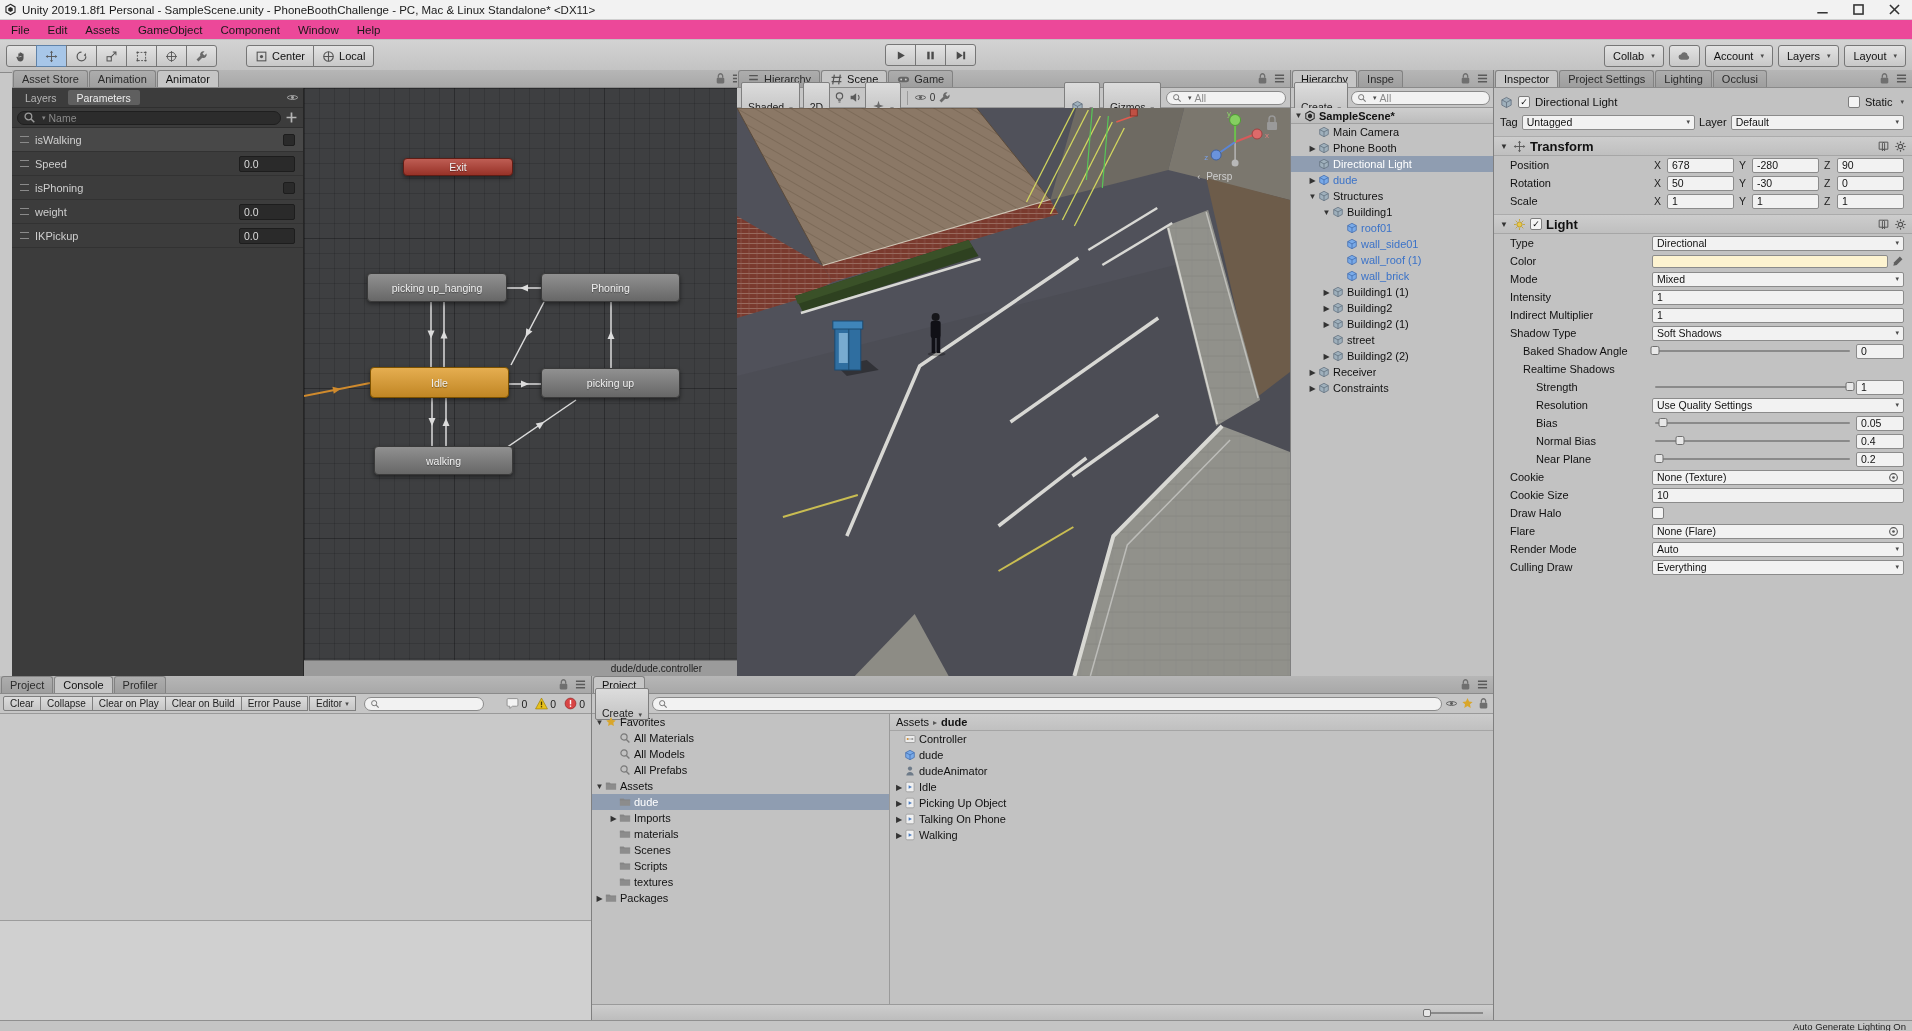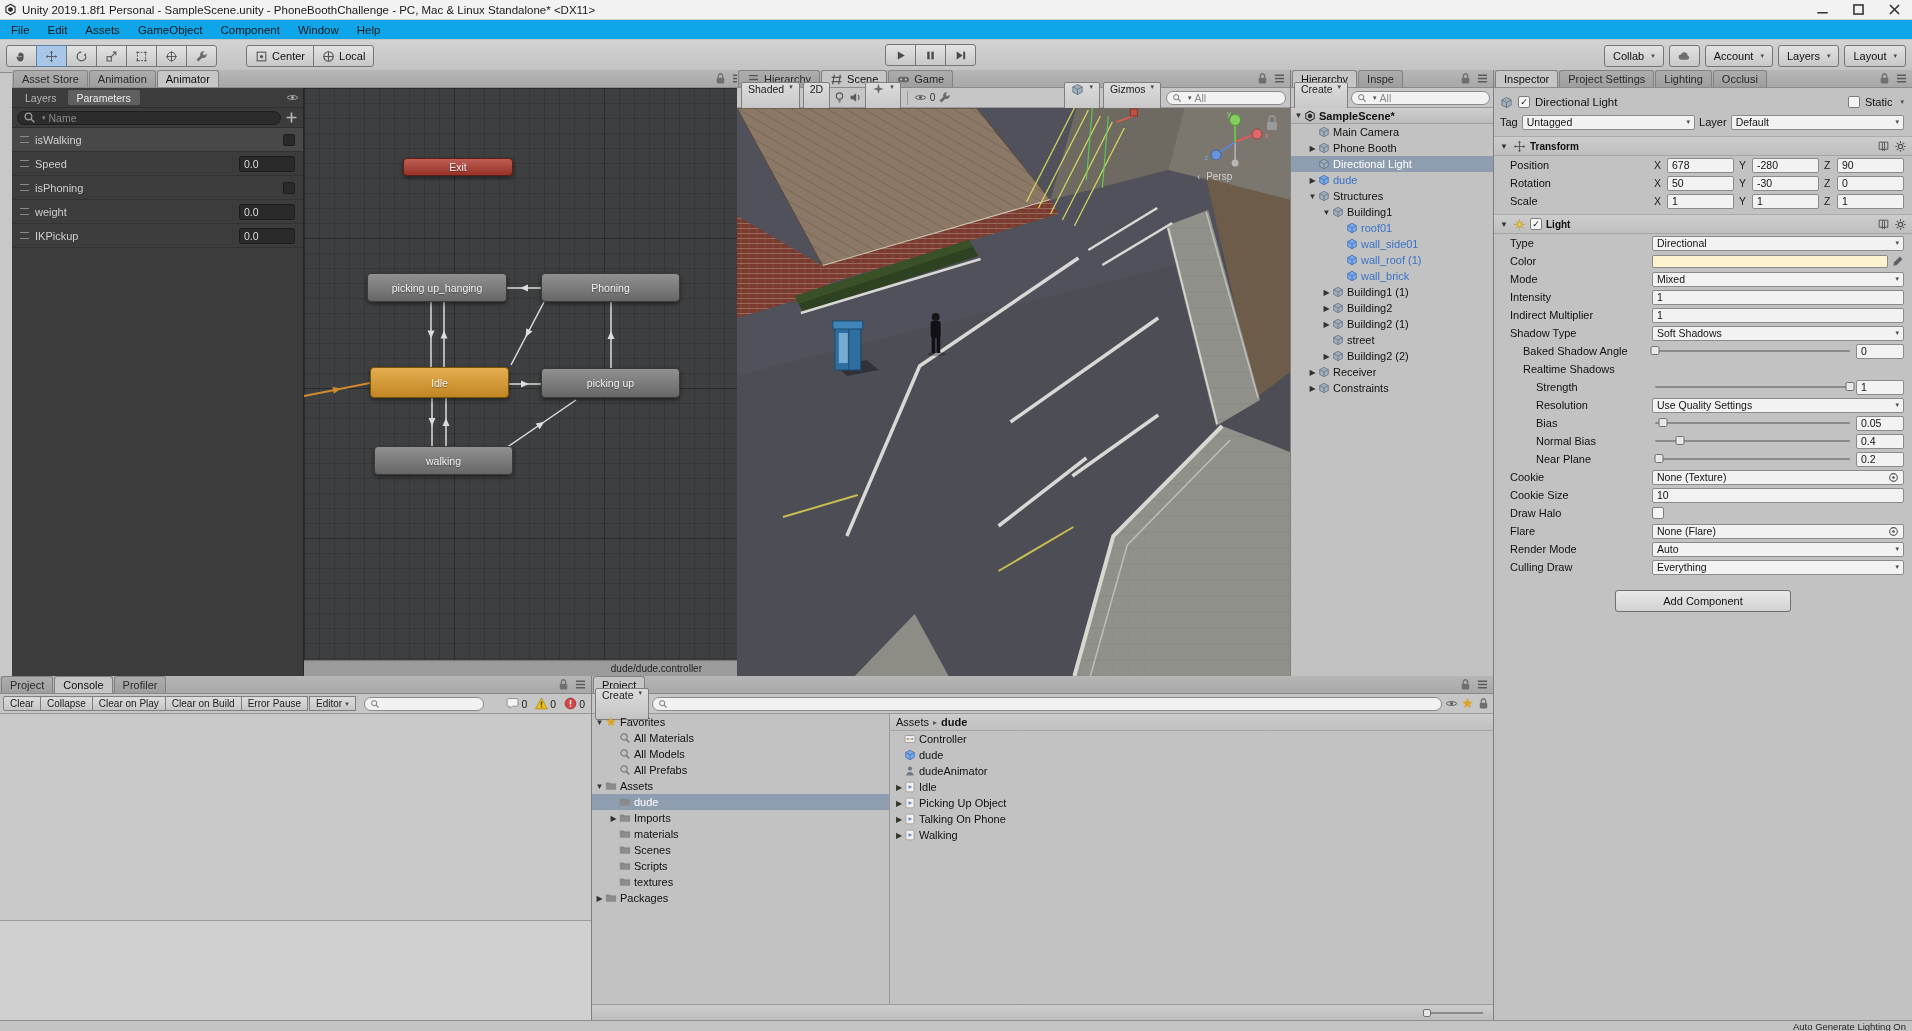--- a/index.html
+++ b/index.html
@@ -10,21 +10,21 @@
   .ic svg{width:100%;height:100%;display:block;}
   .spacer{flex:1;}
   .ddcaret{font-size:7px;color:#4a4a4a;margin-left:3px;}
   .sep{width:1px;height:14px;background:#9a9a9a;margin:0 3px;flex:0 0 auto;}
 
   
   .titlebar{position:absolute;left:0;top:0;width:1912px;height:20px;background:#f2f2f2;border-bottom:1px solid #cfcfcf;display:flex;align-items:center;padding-left:4px;}
   .titlebar .title{margin-left:5px;font-size:11.5px;color:#1a1a1a;white-space:nowrap;}
   .winbtns{margin-left:auto;display:flex;height:100%;}
   .wbtn{width:36px;height:100%;display:flex;align-items:center;justify-content:center;}
-  .menubar{position:absolute;left:0;top:20px;width:1912px;height:20px;background:#0ea5e9;border-bottom:1px solid #c2c2c2;display:flex;align-items:flex-end;padding-left:2px;}
+  .menubar{position:absolute;left:0;top:20px;width:1912px;height:20px;background:#ec4899;border-bottom:1px solid #c2c2c2;display:flex;align-items:flex-end;padding-left:2px;}
   .menuitem{padding:0 9px;height:100%;display:inline-flex;align-items:center;font-size:11.5px;color:#1a1a1a;}
   .toolbar{position:absolute;left:0;top:40px;width:1912px;height:30px;background:linear-gradient(#d3d3d3,#c2c2c2);border-bottom:1px solid #8a8a8a;display:flex;align-items:center;padding:16px 6px;}
   .toolgroup,.btngroup,.playgroup{display:flex;}
   .toolbtn{width:31px;height:22px;border:1px solid #767676;background:linear-gradient(#e3e3e3,#c8c8c8);display:flex;align-items:center;justify-content:center;margin-left:-1px;}
   .toolgroup .toolbtn:first-child{border-radius:3px 0 0 3px;margin-left:0;}
   .toolgroup .toolbtn:last-child{border-radius:0 3px 3px 0;}
   .toolbtn.pressed{background:#a7c6e8;border-color:#5f82a8;}
   .tbtn{height:22px;border:1px solid #767676;background:linear-gradient(#e3e3e3,#c8c8c8);display:flex;align-items:center;padding:0 8px;gap:4px;font-size:11px;margin-left:-1px;white-space:nowrap;}
   .btngroup{margin-left:30px;}
   .btngroup .tbtn:first-child{border-radius:3px 0 0 3px;}
@@ -36,21 +36,21 @@
   .rightgroup{margin-left:auto;display:flex;gap:5px;}
   .rightgroup .tbtn{border-radius:3px;margin-left:0;}
 
   
   .panel{position:absolute;background:#c2c2c2;border-right:1px solid #7f7f7f;overflow:hidden;}
   .tabbar{display:flex;align-items:flex-end;height:18px;background:linear-gradient(#b6b6b6,#a8a8a8);border-bottom:1px solid #8a8a8a;padding-left:1px;}
   .tab{height:17px;padding:0 8px;display:inline-flex;align-items:center;gap:4px;font-size:11px;color:#2a2a2a;background:linear-gradient(#adadad,#9e9e9e);border:1px solid #828282;border-bottom:none;border-radius:3px 3px 0 0;margin-right:1px;white-space:nowrap;}
   .tab.active{background:#c6c6c6;color:#111;}
   .tabicons{margin-left:auto;display:flex;align-items:center;gap:4px;padding:0 4px;height:100%;}
   .ptool{height:20px;background:#c6c6c6;border-bottom:1px solid #999;display:flex;align-items:center;padding:0 3px;gap:3px;}
-  .minibtn{height:32px;padding:0 6px;display:inline-flex;align-items:flex-start;gap:2px;background:linear-gradient(#dcdcdc,#c4c4c4);border:1px solid #7f7f7f;border-radius:2px;font-size:10.5px;color:#222;white-space:nowrap;}
+  .minibtn{height:32px;padding:0 6px;display:inline-flex;align-items:flex-end;gap:2px;background:linear-gradient(#dcdcdc,#c4c4c4);border:1px solid #7f7f7f;border-radius:2px;font-size:10.5px;color:#222;white-space:nowrap;}
   .searchbox{flex:1;height:14px;background:#f2f2f2;border:1px solid #8a8a8a;border-radius:8px;display:flex;align-items:center;padding:0 5px;gap:3px;font-size:10.5px;color:#8a8a8a;min-width:0;}
   .searchbox .ic{width:10px;height:10px;}
 
   
   #animator{left:12px;top:70px;width:737px;height:606px;}
   .anim-body{position:absolute;top:18px;bottom:0;left:0;right:0;display:flex;}
   .anim-side{width:292px;background:#3c3c3c;border-right:1px solid #262626;display:flex;flex-direction:column;}
   .side-head{height:20px;display:flex;align-items:center;gap:2px;padding:2px 4px;border-bottom:1px solid #2f2f2f;}
   .sbtn{height:15px;padding:0 9px;display:inline-flex;align-items:center;border-radius:2px;font-size:10.5px;color:#b5b5b5;}
   .sbtn.active{background:#5f5f5f;color:#ededed;}
@@ -98,21 +98,21 @@
   #insp{left:1494px;top:70px;width:418px;height:950px;border-right:none;}
   .insp-scroll{position:absolute;top:18px;left:0;right:0;bottom:0;overflow:hidden;background:#c2c2c2;}
   .gorow1{height:24px;display:flex;align-items:center;gap:5px;padding:4px 8px 0 6px;}
   .goname{font-size:11.5px;}
   .gorow2{height:20px;display:flex;align-items:center;gap:4px;padding:0 8px 0 6px;}
   .cb{width:12px;height:12px;background:#f4f4f4;border:1px solid #7d7d7d;border-radius:2px;display:inline-flex;align-items:center;justify-content:center;flex:0 0 auto;}
   .cb.on::after{content:"\2713";font-size:9px;color:#111;line-height:1;}
   .lwell{flex:1;height:15px;background:#f2f2f2;border:1px solid #8b8b8b;border-radius:2px;display:flex;align-items:center;padding:0 4px;font-size:10.5px;color:#111;min-width:0;white-space:nowrap;overflow:hidden;}
   .ddown .ddcaret{margin-left:auto;}
   .chead{height:20px;display:flex;align-items:center;gap:4px;padding:0 5px;background:linear-gradient(#cdcdcd,#bfbfbf);border-top:1px solid #ababab;border-bottom:1px solid #a6a6a6;margin-top:4px;}
-  .ctitle{font-weight:bold;font-size:10px;}
+  .ctitle{font-weight:bold;font-size:13px;}
   .fold{font-size:8px;color:#333;width:10px;text-align:center;flex:0 0 auto;}
   .irow{display:flex;align-items:center;height:18px;padding-right:8px;font-size:11px;}
   .ilab{flex:0 0 158px;padding-left:16px;white-space:nowrap;overflow:hidden;}
   .ictl{flex:1;display:flex;align-items:center;gap:3px;min-width:0;}
   .axl{flex:0 0 10px;font-size:10.5px;color:#222;margin-left:2px;}
   .slider{flex:1;position:relative;height:2px;background:#8a8a8a;border-radius:1px;margin:0 3px;}
   .knob{position:absolute;top:-4px;width:9px;height:9px;background:#e8e8e8;border:1px solid #6f6f6f;border-radius:2px;transform:translateX(-50%);}
   .valwell{flex:0 0 48px;}
   .objpick{margin-left:auto;display:inline-flex;width:11px;height:11px;flex:0 0 auto;}
   .objpick svg{width:100%;height:100%;}
@@ -1203,23 +1203,20 @@
             <div class="ilab" style="padding-left:16px">Culling Draw</div>
             <div class="ictl">
               <div class="lwell ddown">
                 <span>Everything</span>
                 <span class="ddcaret">▾</span>
               </div>
             </div>
           </div>
         </div>
 
-      <div class="addcomp-wrap">
-        <button class="addcomp">Add Component</button>
-      </div>
     </div>
   </div>
 
   <div class="panel" id="console">
     <div class="tabbar" id="consTabs">
         <div class="tab">
           <span>Project</span>
         </div>
         <div class="tab active">
           <span>Console</span>

